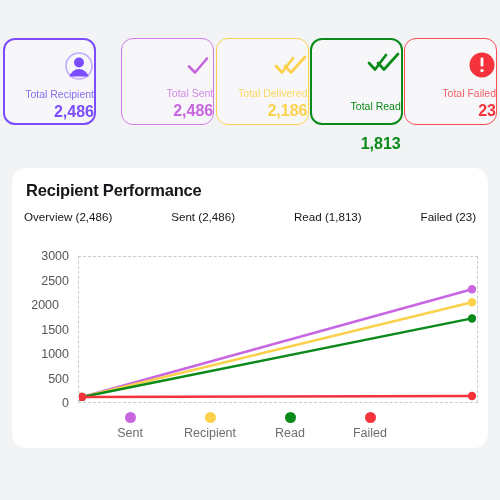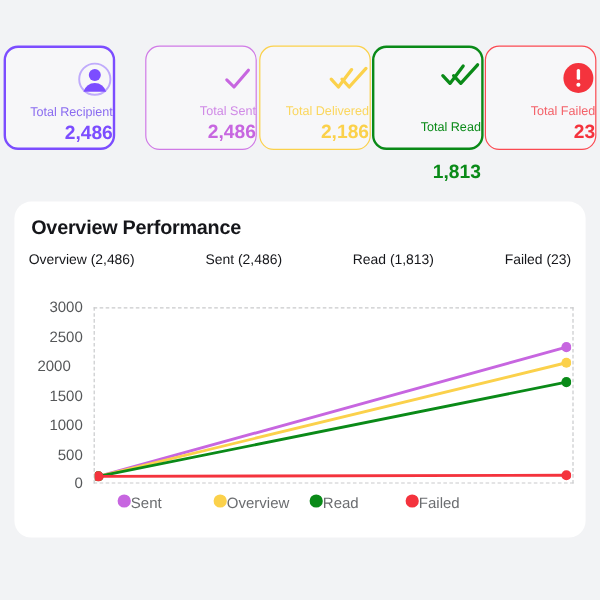--- a/index.html
+++ b/index.html
@@ -109,20 +109,21 @@
   .legend {
     position: absolute;
     left: 0; top: 244px;
     width: 476px;
     display: flex;
     justify-content: center;
     gap: 16px;
   }
   .legend-item {
     display: flex;
+    flex-direction: column;
     align-items: center;
     width: 64px;
   }
   .legend-dot {
     width: 11px; height: 11px;
     border-radius: 50%;
     margin-bottom: 3px;
   }
   .legend-text {
     font-size: 12.5px;
@@ -184,21 +185,21 @@
             <circle cx="14" cy="19.6" r="1.7" fill="#ffffff"></circle>
           </svg>
         </div>
         <div class="stat-label" style="color: rgb(244, 98, 106);">Total Failed</div>
         <div class="stat-value" style="color: rgb(244, 51, 61);">23</div>
       </div>
     </div>
 
   <div class="chart-panel">
 
-    <div class="panel-title">Overview Performance</div>
+    <div class="panel-title">Recipient Performance</div>
 
     <div class="tabs" id="tabs-row">
         <div class="tab">Overview (2,486)</div>
         <div class="tab">Sent (2,486)</div>
         <div class="tab">Read (1,813)</div>
         <div class="tab">Failed (23)</div>
       </div>
 
     <div class="plot-wrap">
       <div id="y-axis">
@@ -228,21 +229,21 @@
       </div>
     </div>
 
     <div class="legend" id="legend-row">
         <div class="legend-item">
           <div class="legend-dot" style="background: rgb(199, 102, 224);"></div>
           <div class="legend-text">Sent</div>
         </div>
         <div class="legend-item">
           <div class="legend-dot" style="background: rgb(251, 209, 75);"></div>
-          <div class="legend-text">Overview</div>
+          <div class="legend-text">Recipient</div>
         </div>
         <div class="legend-item">
           <div class="legend-dot" style="background: rgb(10, 138, 24);"></div>
           <div class="legend-text">Read</div>
         </div>
         <div class="legend-item">
           <div class="legend-dot" style="background: rgb(244, 51, 61);"></div>
           <div class="legend-text">Failed</div>
         </div>
       </div>

